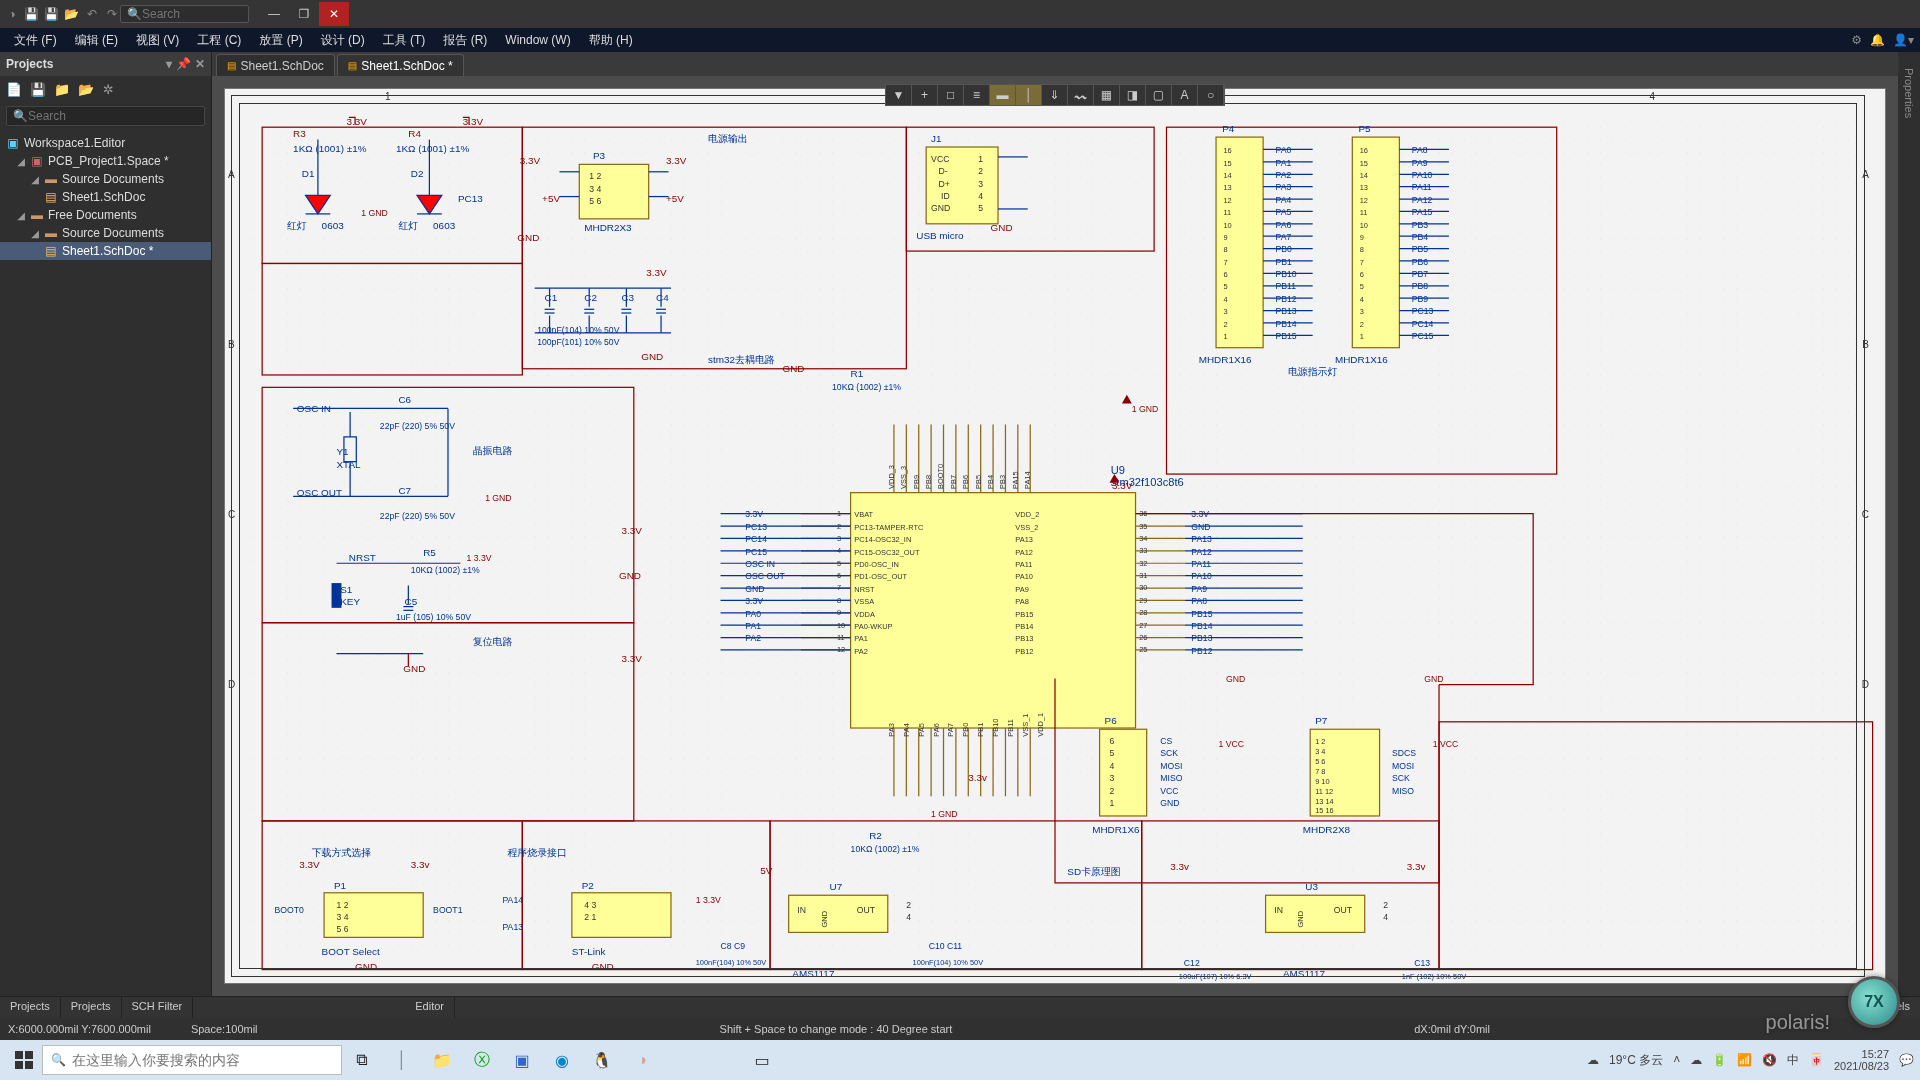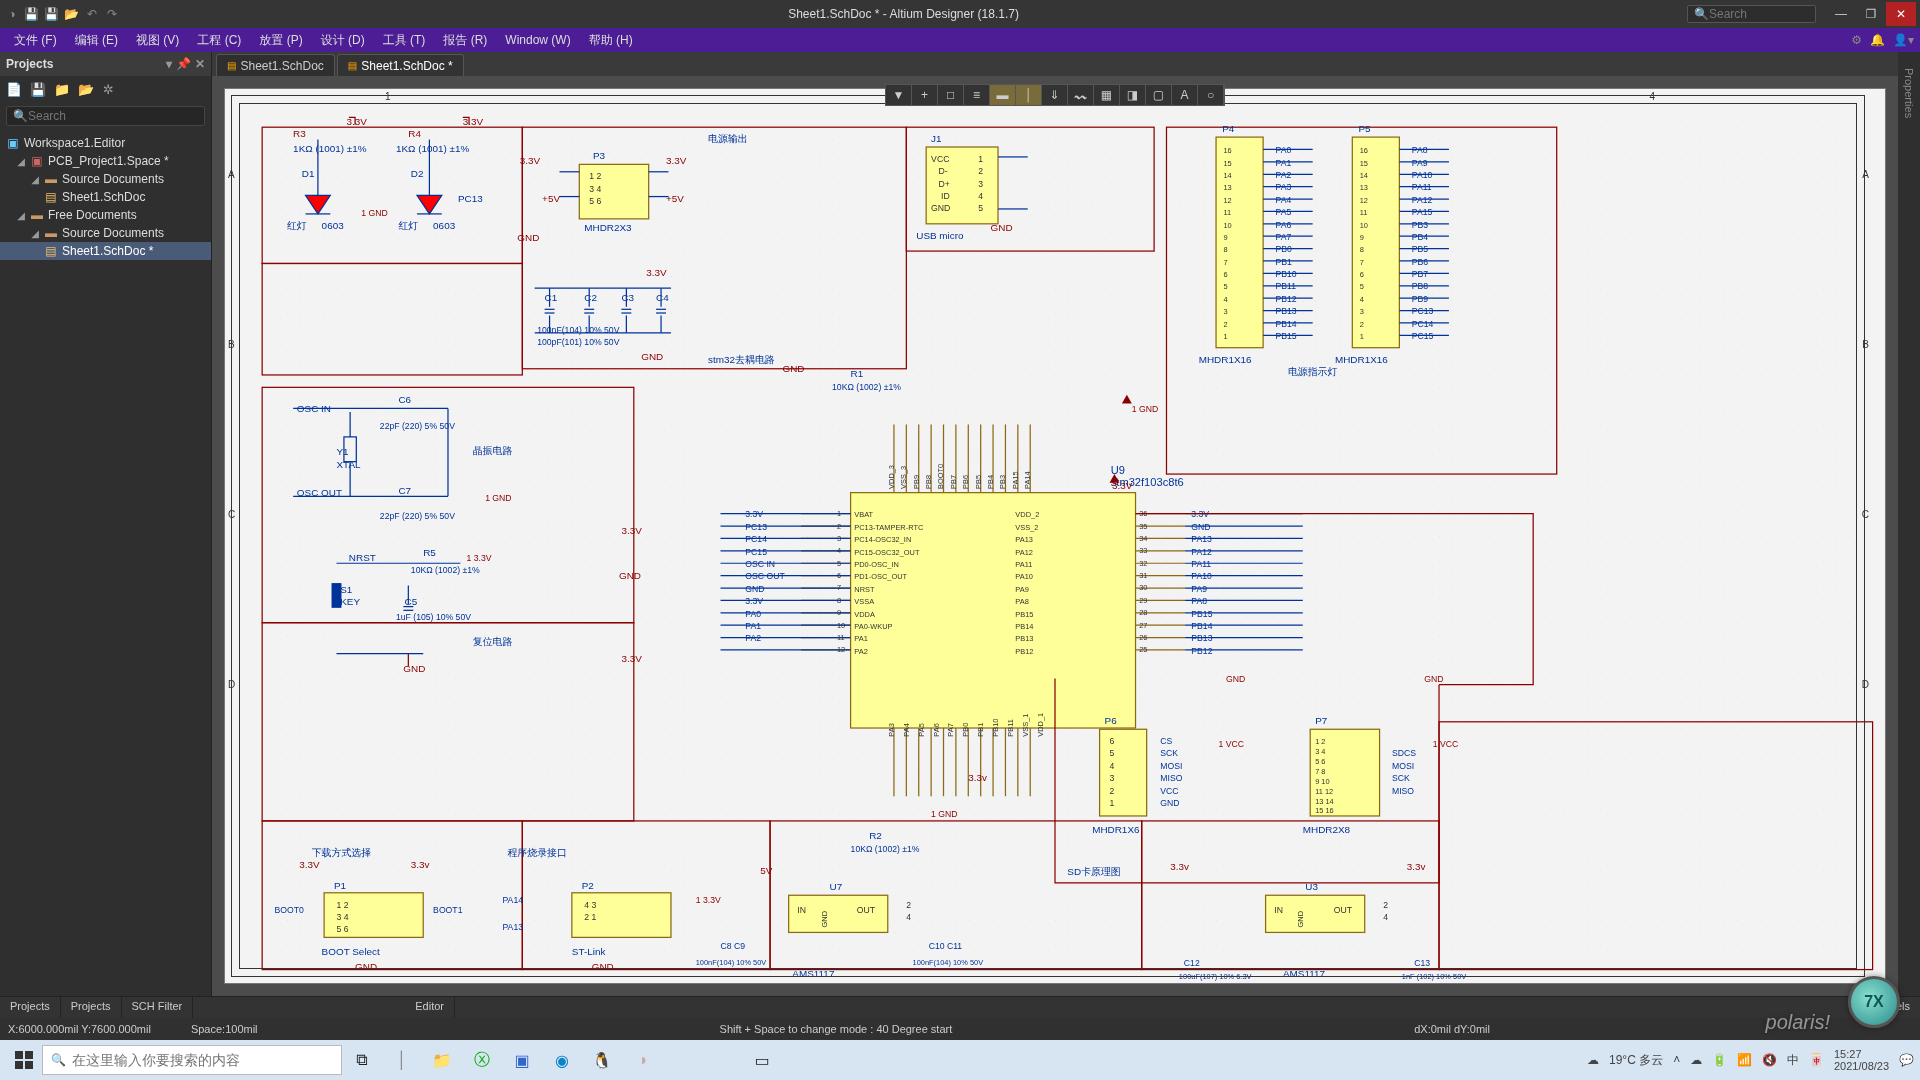--- a/index.html
+++ b/index.html
@@ -9,21 +9,21 @@
   .titlebar { height: 28px; background: #353535; display: flex; align-items: center; padding: 0 4px; font-size: 12px; }
   .titlebar .left-ic { display: flex; gap: 4px; align-items: center; }
   .titlebar .left-ic span { width: 16px; height: 16px; display: inline-flex; align-items: center; justify-content: center; color: #888; }
   .titlebar .title { flex: 1; text-align: center; color: #ddd; }
   .titlebar .search { display: flex; align-items: center; background: #2d2d2d; border: 1px solid #555; padding: 1px 6px; border-radius: 2px; margin-right: 10px; }
   .titlebar .search input { background: transparent; border: none; color: #ccc; outline: none; width: 100px; font-size: 12px; }
   .titlebar .winbtn { width: 30px; height: 24px; display: flex; align-items: center; justify-content: center; color: #ccc; }
   .titlebar .winbtn.close { background: #b22222; color: #fff; }
 
   
-  .menubar { height: 24px; background: #4c1d95; display: flex; align-items: center; padding: 0 6px; gap: 2px; font-size: 12px; position: relative; }
+  .menubar { height: 24px; background: #0f172a; display: flex; align-items: center; padding: 0 6px; gap: 2px; font-size: 12px; position: relative; }
   .menubar .mitem { padding: 2px 8px; color: #ddd; }
   .menubar .right-icons { margin-left: auto; display: flex; gap: 8px; color: #888; }
 
   
   .app-row { flex: 1; display: flex; min-height: 0; }
 
   
   .panel { width: 212px; background: #2f2f2f; display: flex; flex-direction: column; border-right: 1px solid #222; }
   .panel .hdr { height: 24px; background: #3c3c3c; display: flex; align-items: center; padding: 0 6px; font-size: 12px; font-weight: bold; }
   .panel .hdr .hdr-ic { margin-left: auto; display: flex; gap: 4px; color: #999; }
@@ -70,41 +70,40 @@
   .statusbar { height: 22px; background: #303030; display: flex; align-items: center; padding: 0 8px; gap: 40px; font-size: 11px; color: #ccc; }
   .statusbar .sp { flex: 1; }
 
   
   .taskbar { height: 40px; background: #d7e4f2; display: flex; align-items: center; padding: 0 6px; font-size: 12px; color: #222; }
   .taskbar .start { width: 36px; height: 36px; display: flex; align-items: center; justify-content: center; }
   .taskbar .searchbox { display: flex; align-items: center; gap: 6px; background: #fff; border: 1px solid #bbb; height: 30px; padding: 0 8px; width: 300px; }
   .taskbar .searchbox input { border: none; outline: none; flex: 1; font-size: 14px; }
   .taskbar .task-ic { width: 40px; height: 36px; display: flex; align-items: center; justify-content: center; font-size: 16px; }
   .taskbar .tray { margin-left: auto; display: flex; align-items: center; gap: 10px; color: #444; font-size: 12px; }
-  .taskbar .tray .clock { line-height: 1.1; font-size: 11px; }
-
-  .watermark { position: absolute; right: 90px; bottom: 46px; font-size: 20px; font-style: italic; color: rgba(255,255,255,0.5); text-shadow: 0 0 4px rgba(0,0,0,.4); pointer-events: none; z-index: 40; }
+  .taskbar .tray .clock { text-align: right; line-height: 1.1; font-size: 11px; }
+
+  .watermark { position: absolute; right: 90px; bottom: 46px; font-size: 20px; color: rgba(255,255,255,0.5); text-shadow: 0 0 4px rgba(0,0,0,.4); pointer-events: none; z-index: 40; }
   .wm-bug { position: absolute; right: 20px; bottom: 52px; width: 52px; height: 52px; border-radius: 50%; background: radial-gradient(circle at 40% 40%, #88e0d0, #2a8a8a); border: 3px solid #555; box-shadow: 0 0 6px rgba(0,0,0,.4); z-index: 40; display:flex; align-items:center; justify-content:center; color:#155; font-weight:bold; font-size:16px; }
 
   
   .sch-txt { font-family: Arial, sans-serif; }
 </style>
 </head>
 <body>
 
 <div class="titlebar">
   <div class="left-ic">
     <span>◑</span>
     <span>💾</span>
     <span>💾</span>
     <span>📂</span>
     <span>↶</span>
     <span>↷</span>
   </div>
-  <div class="title">Sheet1.SchDoc * - Altium Designer (18.1.7)</div>
   <div class="search">
     <span>🔍</span>
     <input placeholder="Search" style="">
   </div>
   <div class="winbtn">—</div>
   <div class="winbtn">❐</div>
   <div class="winbtn close">✕</div>
 </div>
 
 <div class="menubar">

